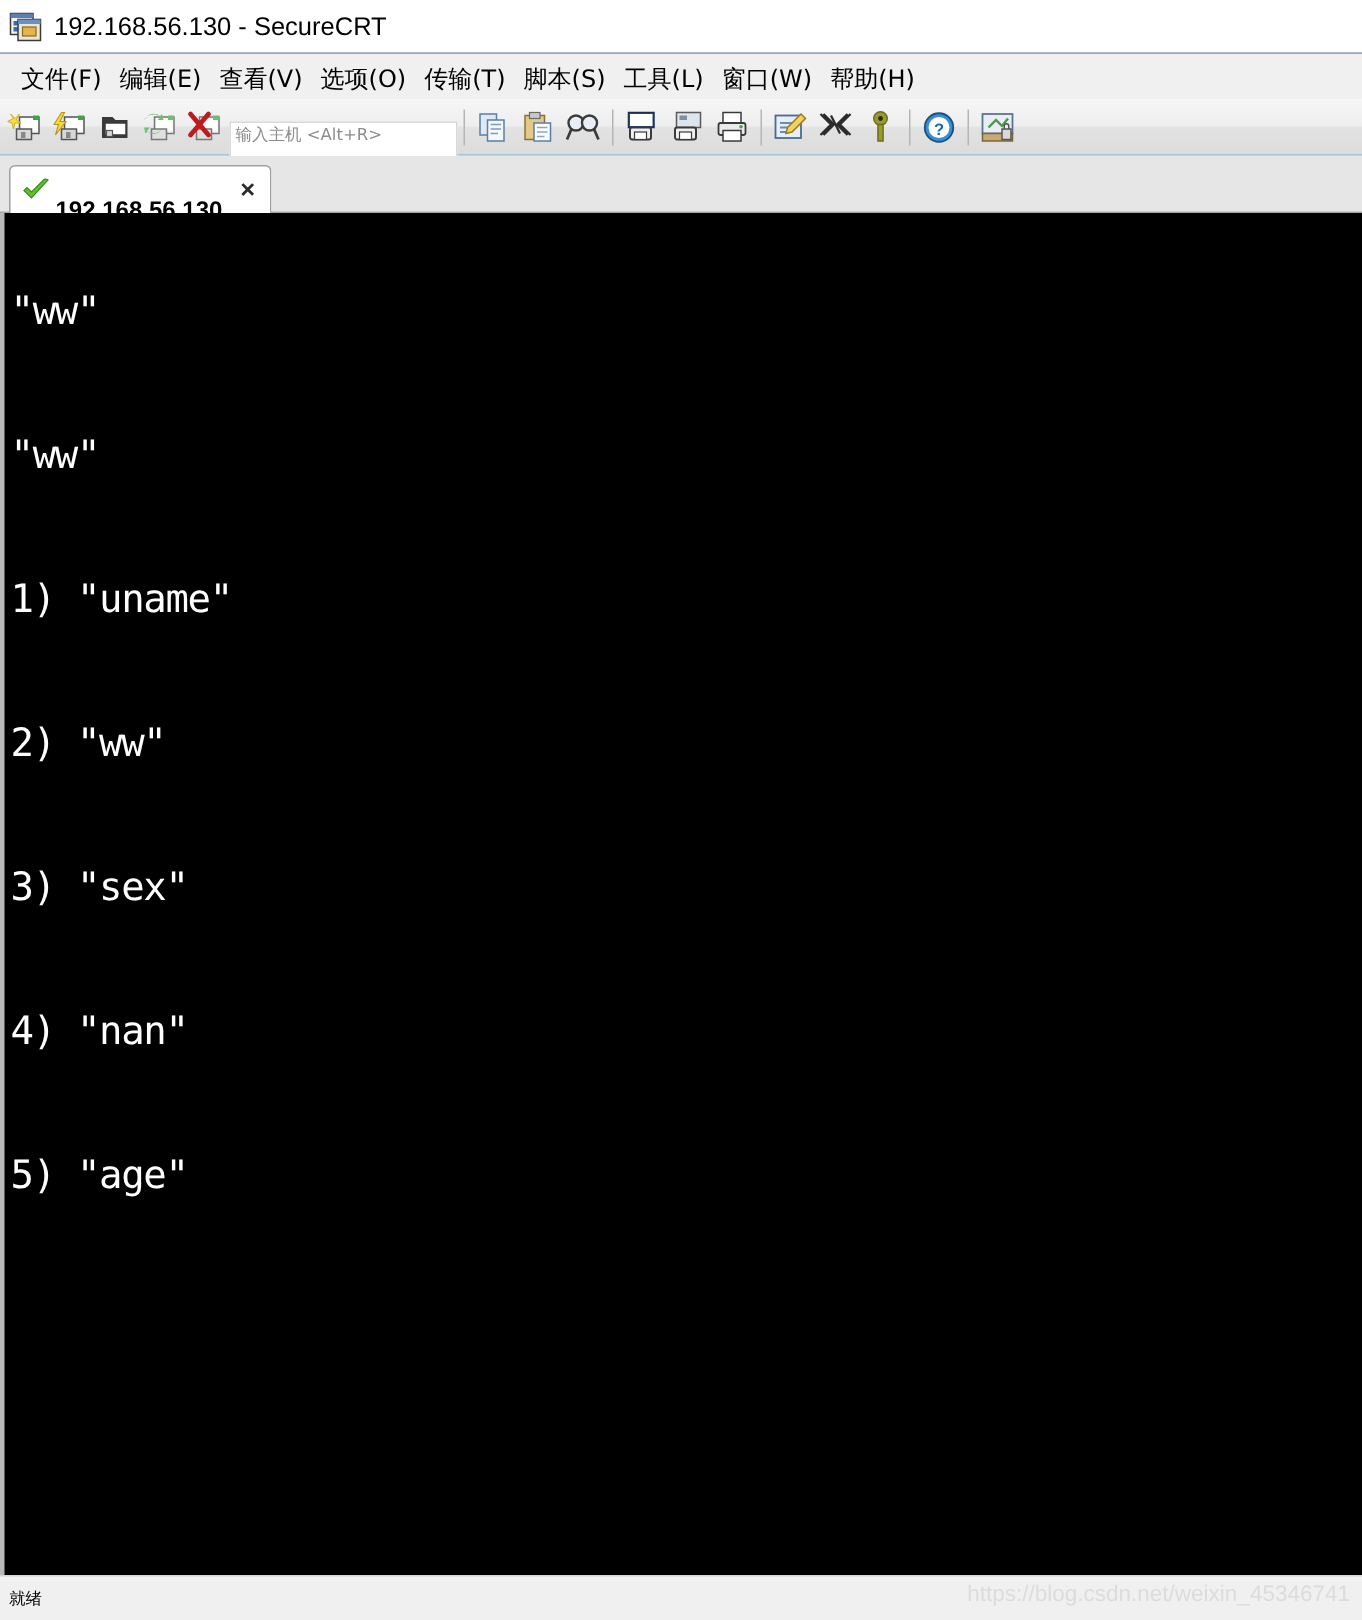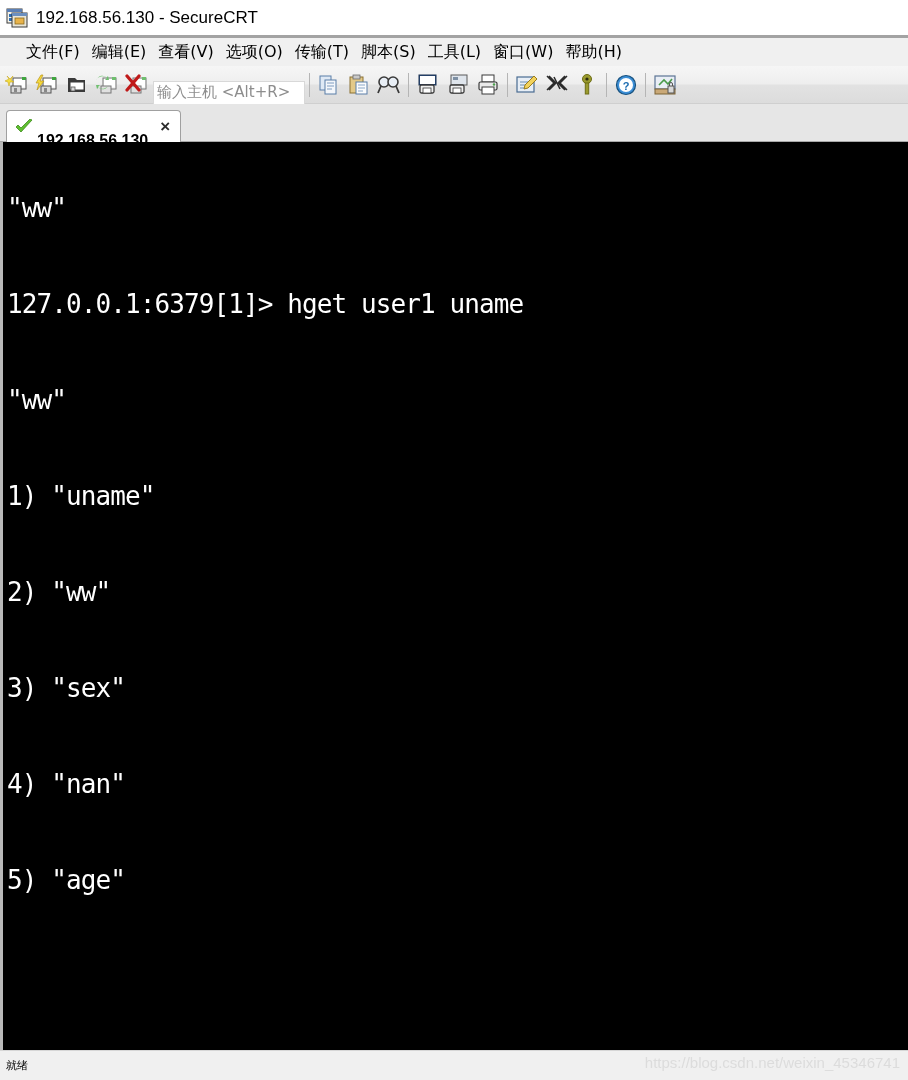--- a/index.html
+++ b/index.html
@@ -45,25 +45,25 @@
     color: #000000;
     font-family: "Liberation Sans", sans-serif;
     white-space: nowrap;
   }
 
   
   .menubar {
     height: 31px;
     background: #f0f0f0;
     display: flex;
-    align-items: center;
-    padding-left: 20px;
+    align-items: flex-end;
+    padding-left: 8px;
     box-sizing: border-box;
     flex: 0 0 31px;
-    border-top: 3px solid #a3a3a3;
+    border-top: 1px solid #a3a3a3;
   }
   .menu-item {
     font-size: 16px;
     color: #000000;
     padding: 2px 6px;
     white-space: nowrap;
     font-family: "DejaVu Sans", sans-serif;
     cursor: default;
   }
 
@@ -92,23 +92,23 @@
     margin: 0 4px;
     flex: 0 0 1px;
   }
   .host-input {
     width: 152px;
     height: 24px;
     background: #ffffff;
     border: 1px solid #d8d8d8;
     box-sizing: border-box;
     display: flex;
-    align-items: center;
+    align-items: flex-start;
     padding-left: 3px;
-    font-size: 15px;
+    font-size: 11px;
     color: #8d8d8d;
     overflow: hidden;
     white-space: nowrap;
     font-family: "DejaVu Sans", sans-serif;
     margin-left: 1px;
     flex: 0 0 152px;
     margin-top: 16px;
   }
 
   
@@ -412,21 +412,20 @@
         </svg>
       </span>
       <span class="tab-label">192.168.56.130</span>
       <span class="tab-close">×</span>
     </div>
   </div>
 
   <div class="term-wrap">
     <div class="term">
       <div class="term-line">"ww"</div>
-      <div class="term-line">127.0.0.1:6379[1]&gt; hget user1 uname</div>
       <div class="term-line">"ww"</div>
       <div class="term-line">1) "uname"</div>
       <div class="term-line">2) "ww"</div>
       <div class="term-line">3) "sex"</div>
       <div class="term-line">4) "nan"</div>
       <div class="term-line">5) "age"</div>
       
       
       
       

